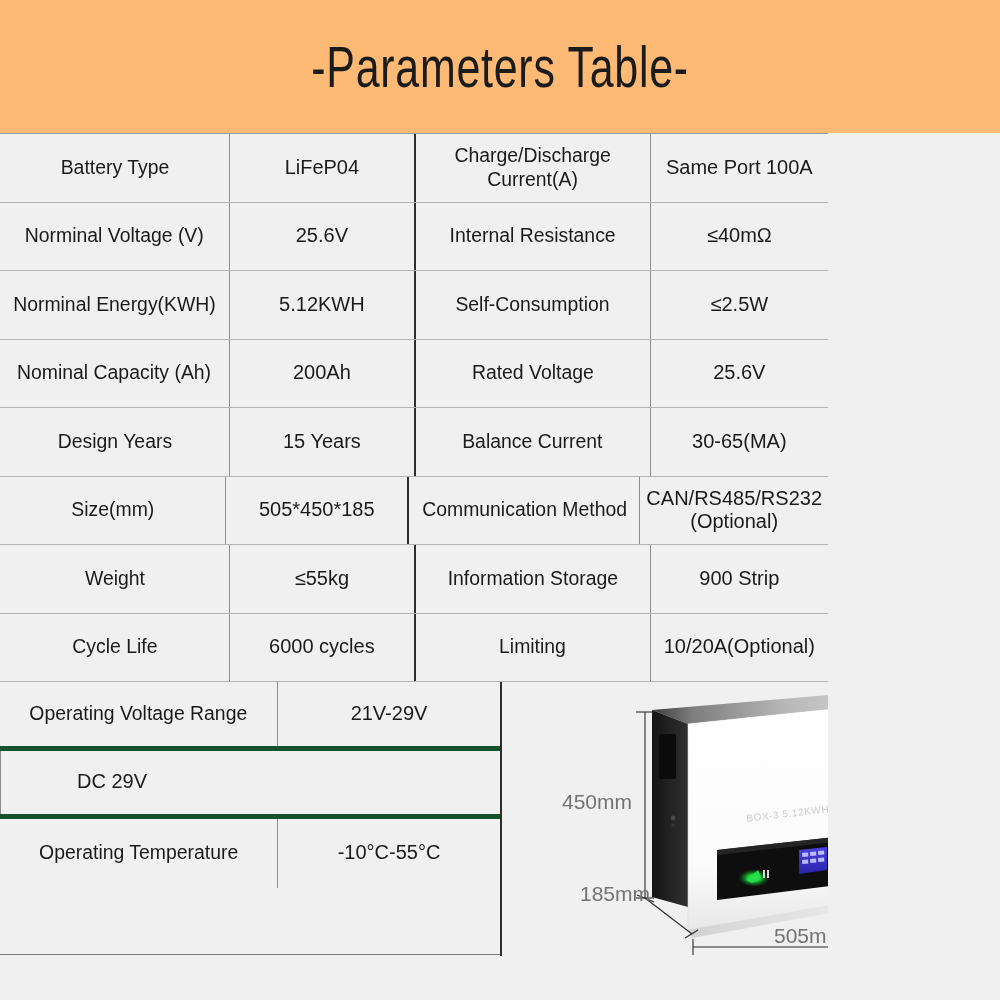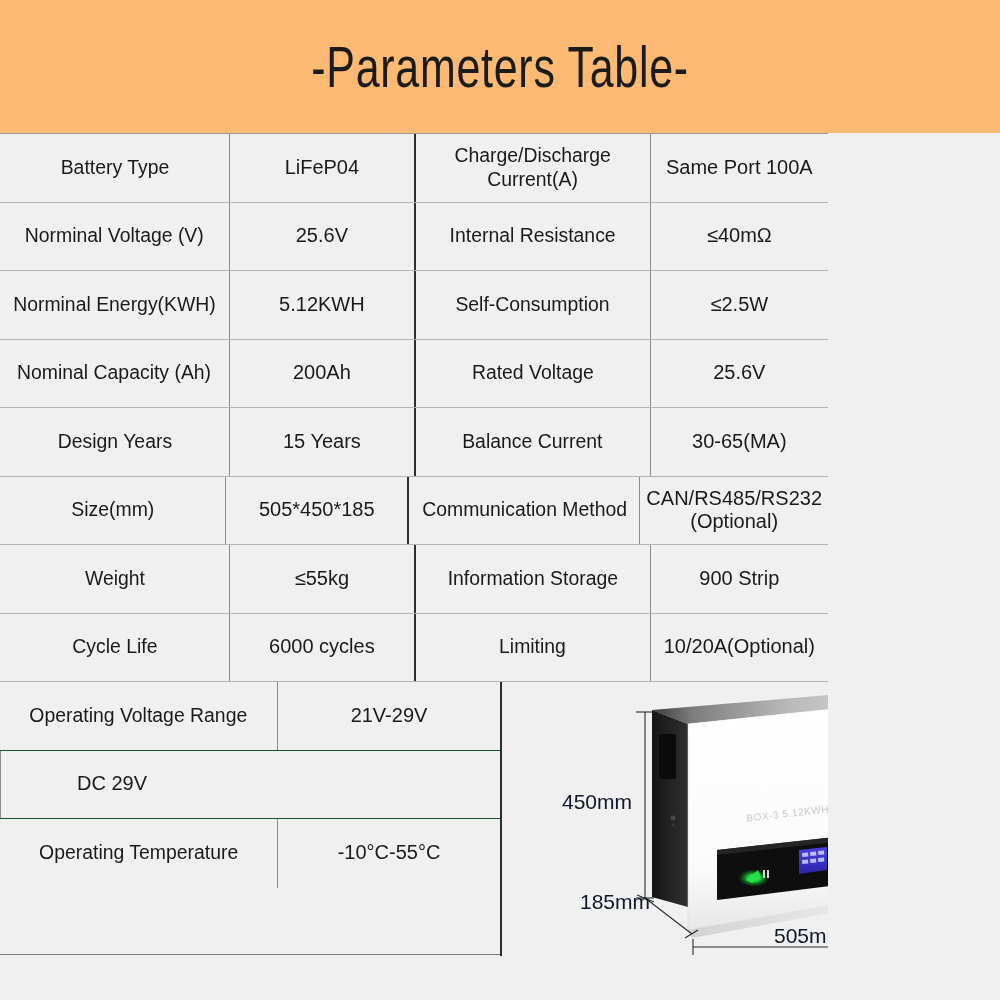--- a/index.html
+++ b/index.html
@@ -99,21 +99,21 @@
   }
   .bottom-left {
     width: 500px;
     display: flex;
     flex-direction: column;
   }
   .bl-row {
     display: flex;
     height: 68.5px;
     box-sizing: border-box;
-    border-bottom: 1px solid #14532d;
+    border-bottom: 5px solid #14532d;
   }
   .bl-row:last-child { border-bottom: none; }
 
   .bottom-right {
     width: 500px;
     position: relative;
     border-left: 2px solid #2e2e2e;
     box-sizing: border-box;
     overflow: hidden;
     background: #f0f0f0;
@@ -124,26 +124,26 @@
     position: absolute;
     left: 0; top: 0;
     width: 498px;
     height: 274px;
   }
   .prod-svg { display: block; }
 
   .dim-label {
     position: absolute;
     font-size: 21px;
-    color: #0f172a;
+    color: #737373;
     white-space: nowrap;
     font-family: "Liberation Sans", sans-serif;
   }
   .dim-450 { left: 60px; top: 108px; }
-  .dim-185 { left: 78px; top: 200px; margin-top: 8px; }
+  .dim-185 { left: 78px; top: 200px; }
   .dim-505 { left: 272px; top: 222px; margin-top: 20px; }
 
   .brand-label {
     position: absolute;
     left: 244px;
     top: 126px;
     font-size: 10px;
     letter-spacing: 0.6px;
     color: #c9c9c9;
     transform: rotate(-6.5deg);

